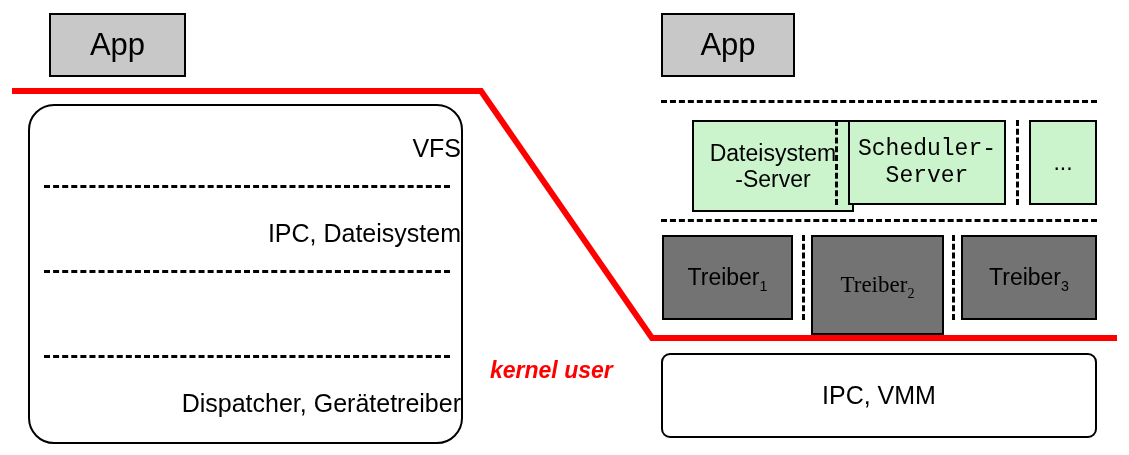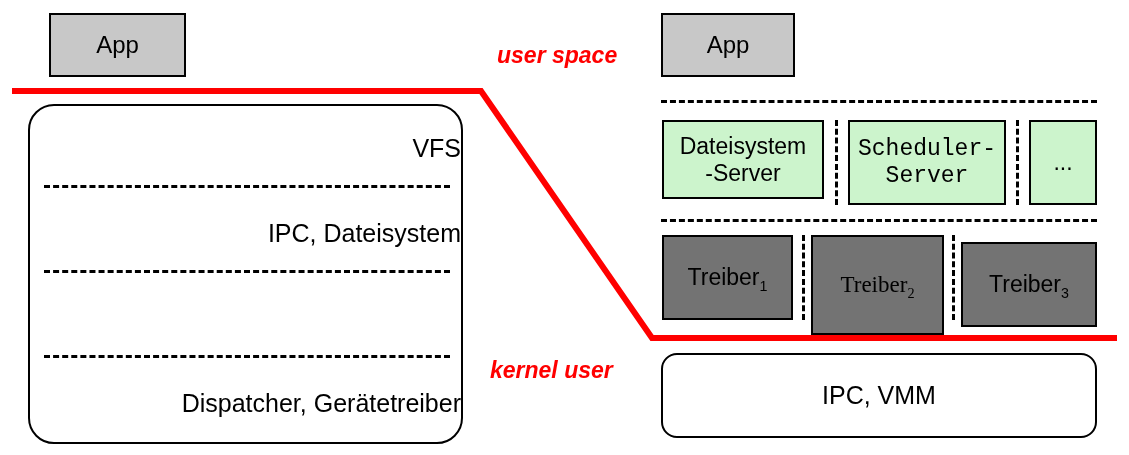--- a/index.html
+++ b/index.html
@@ -21,21 +21,21 @@
     display: flex;
     align-items: center;
     justify-content: center;
     text-align: center;
     color: #000000;
     line-height: 1.15;
   }
   .app-box {
     background: #c8c8c8;
     border: 2px solid #000000;
-    font-size: 24px;
+    font-size: 31px;
   }
   .mono-kernel {
     border: 2px solid #000000;
     border-radius: 26px;
     background: #ffffff;
   }
   .kernel-row {
     position: absolute;
     left: 0;
     right: 0;
@@ -60,21 +60,21 @@
     border: 2px solid #000000;
     font-size: 23px;
   }
   .driver-box {
     background: #737373;
     border: 2px solid #000000;
     font-size: 23px;
   }
   .micro-kernel {
     border: 2px solid #000000;
-    border-radius: 16px;
+    border-radius: 9px;
     background: #ffffff;
     font-size: 25px;
   }
   .space-label {
     position: absolute;
     color: #ff0000;
     font-style: italic;
     font-weight: bold;
     font-size: 23px;
     white-space: nowrap;
@@ -124,21 +124,21 @@
   <div class="dash-h" style="left:44px; top:185px; width:406px;"></div>
   <div class="dash-h" style="left:44px; top:270px; width:406px;"></div>
   <div class="dash-h" style="left:44px; top:355px; width:406px;"></div>
 
   <div class="box app-box" style="left:661px; top:13px; width:134px; height:64px;">
     <span>App</span>
   </div>
 
   <div class="dash-h" style="left:661px; top:100px; width:436px;"></div>
 
-  <div class="box server-box" style="left:662px; top:120px; width:162px; height:79px;">
+  <div class="box server-box" style="left:692px; top:120px; width:162px; height:92px;">
     <span>
       <span class="stack-label">Dateisystem</span>
       <span class="stack-label">-Server</span>
     </span>
   </div>
 
   <div class="box server-box" style="left:848px; top:120px; width:158px; height:85px;font-family:Liberation Mono, monospace;">
     <span>
       <span class="stack-label">Scheduler-</span>
       <span class="stack-label">Server</span>
@@ -155,31 +155,30 @@
   <div class="dash-h" style="left:661px; top:219px; width:436px;"></div>
 
   <div class="box driver-box" style="left:662px; top:235px; width:131px; height:85px;">
     <span><span>Treiber</span><span class="sub">1</span></span>
   </div>
 
   <div class="box driver-box" style="left:811px; top:235px; width:133px; height:100px;font-family:Liberation Serif, serif;">
     <span><span>Treiber</span><span class="sub">2</span></span>
   </div>
 
-  <div class="box driver-box" style="left:961px; top:235px; width:136px; height:85px;margin-top:7px;">
+  <div class="box driver-box" style="left:961px; top:235px; width:136px; height:85px;">
     <span><span>Treiber</span><span class="sub">3</span></span>
   </div>
 
   <div class="dash-v" style="left:802px; top:235px; height:85px;"></div>
   <div class="dash-v" style="left:952px; top:235px; height:85px;"></div>
 
   <div class="box micro-kernel" style="left:661px; top:353px; width:436px; height:85px;">
     <span>IPC, VMM</span>
   </div>
 
   <svg id="boundary-line" viewBox="0 0 1129 455" width="1129" height="455">
     <polyline points="12,91 481,91 652,338 1117,338" fill="none" stroke="#ff0000" stroke-width="6" stroke-linejoin="miter" stroke-linecap="butt"></polyline>
   </svg>
 
-  <div class="space-label" style="left:497px; top:42px;">user space</div>
   <div class="space-label" style="left:490px; top:357px;">kernel user</div>
 
 </div>
 
 </body></html>

